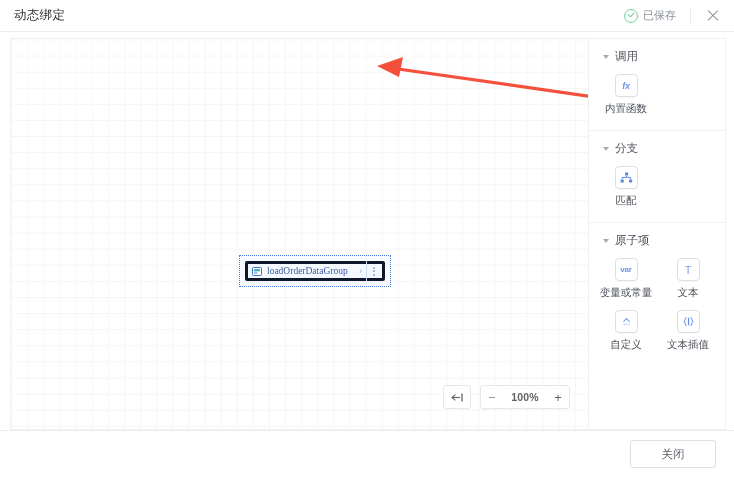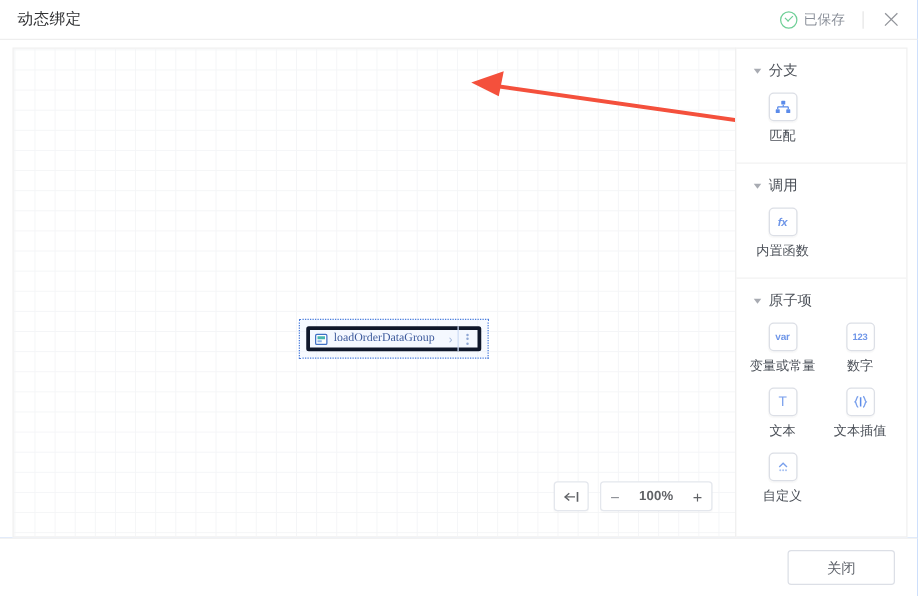--- a/index.html
+++ b/index.html
@@ -279,20 +279,33 @@
           <div class="zm-plus">+</div>
         </div>
       </div>
     </div>
 
     <div class="palette">
 
       <div class="pal-section">
         <div class="pal-head">
           <span class="caret"></span>
+          <span>调用</span>
+        </div>
+        <div class="pal-items">
+          <div class="pal-item">
+            <span class="chip" style="font-style:italic;font-size:9px;">fx</span>
+            <span class="pal-label">内置函数</span>
+          </div>
+        </div>
+      </div>
+
+      <div class="pal-section">
+        <div class="pal-head">
+          <span class="caret"></span>
           <span>分支</span>
         </div>
         <div class="pal-items">
           <div class="pal-item">
             <span class="chip">
               <svg width="13" height="11" viewBox="0 0 13 11">
                 <rect x="5" y="0.6" width="3.2" height="3" rx="0.5" fill="#5b8bea"></rect>
                 <rect x="0.6" y="7.4" width="3.2" height="3" rx="0.5" fill="#5b8bea"></rect>
                 <rect x="9" y="7.4" width="3.2" height="3" rx="0.5" fill="#5b8bea"></rect>
                 <line x1="6.6" y1="3.8" x2="6.6" y2="5.4" stroke="#5b8bea" stroke-width="1"></line>
@@ -302,75 +315,58 @@
               </svg>
             </span>
             <span class="pal-label">匹配</span>
           </div>
         </div>
       </div>
 
       <div class="pal-section">
         <div class="pal-head">
           <span class="caret"></span>
-          <span>调用</span>
-        </div>
-        <div class="pal-items">
-          <div class="pal-item">
-            <span class="chip" style="font-style:italic;font-size:9px;">fx</span>
-            <span class="pal-label">内置函数</span>
-          </div>
-        </div>
-      </div>
-
-      <div class="pal-section">
-        <div class="pal-head">
-          <span class="caret"></span>
           <span>原子项</span>
         </div>
         <div class="pal-items">
 
           <div class="pal-item">
             <span class="chip">var</span>
             <span class="pal-label">变量或常量</span>
           </div>
 
-          <div class="pal-item">
-            <span class="chip num">123</span>
-            <span class="pal-label">数字</span>
-          </div>
 
           <div class="pal-item">
             <span class="chip t">T</span>
             <span class="pal-label">文本</span>
-          </div>
-
-          <div class="pal-item">
-            <span class="chip">
-              <svg width="13" height="11" viewBox="0 0 13 11">
-                <path d="M4.6 1.2 C3 1.2 3.4 4.6 2.1 5.5 C3.4 6.4 3 9.8 4.6 9.8" fill="none" stroke="#7aa0ec" stroke-width="1.1"></path>
-                <path d="M8.4 1.2 C10 1.2 9.6 4.6 10.9 5.5 C9.6 6.4 10 9.8 8.4 9.8" fill="none" stroke="#7aa0ec" stroke-width="1.1"></path>
-                <line x1="6.5" y1="1.8" x2="6.5" y2="9.2" stroke="#5b8bea" stroke-width="1.2"></line>
-              </svg>
-            </span>
-            <span class="pal-label">文本插值</span>
           </div>
 
           <div class="pal-item">
             <span class="chip">
               <svg width="13" height="11" viewBox="0 0 13 11">
                 <polyline points="3.4,5.6 6.5,2.6 9.6,5.6" fill="none" stroke="#7aa0ec" stroke-width="1.1"></polyline>
                 <circle cx="4.2" cy="8.2" r="0.8" fill="#a9c2f2"></circle>
                 <circle cx="6.5" cy="8.2" r="0.8" fill="#a9c2f2"></circle>
                 <circle cx="8.8" cy="8.2" r="0.8" fill="#a9c2f2"></circle>
               </svg>
             </span>
             <span class="pal-label">自定义</span>
           </div>
 
+          <div class="pal-item">
+            <span class="chip">
+              <svg width="13" height="11" viewBox="0 0 13 11">
+                <path d="M4.6 1.2 C3 1.2 3.4 4.6 2.1 5.5 C3.4 6.4 3 9.8 4.6 9.8" fill="none" stroke="#7aa0ec" stroke-width="1.1"></path>
+                <path d="M8.4 1.2 C10 1.2 9.6 4.6 10.9 5.5 C9.6 6.4 10 9.8 8.4 9.8" fill="none" stroke="#7aa0ec" stroke-width="1.1"></path>
+                <line x1="6.5" y1="1.8" x2="6.5" y2="9.2" stroke="#5b8bea" stroke-width="1.2"></line>
+              </svg>
+            </span>
+            <span class="pal-label">文本插值</span>
+          </div>
+
         </div>
       </div>
     </div>
   </div>
 
   <div class="footer">
     <div class="btn-close">关闭</div>
   </div>
 </div>
 

